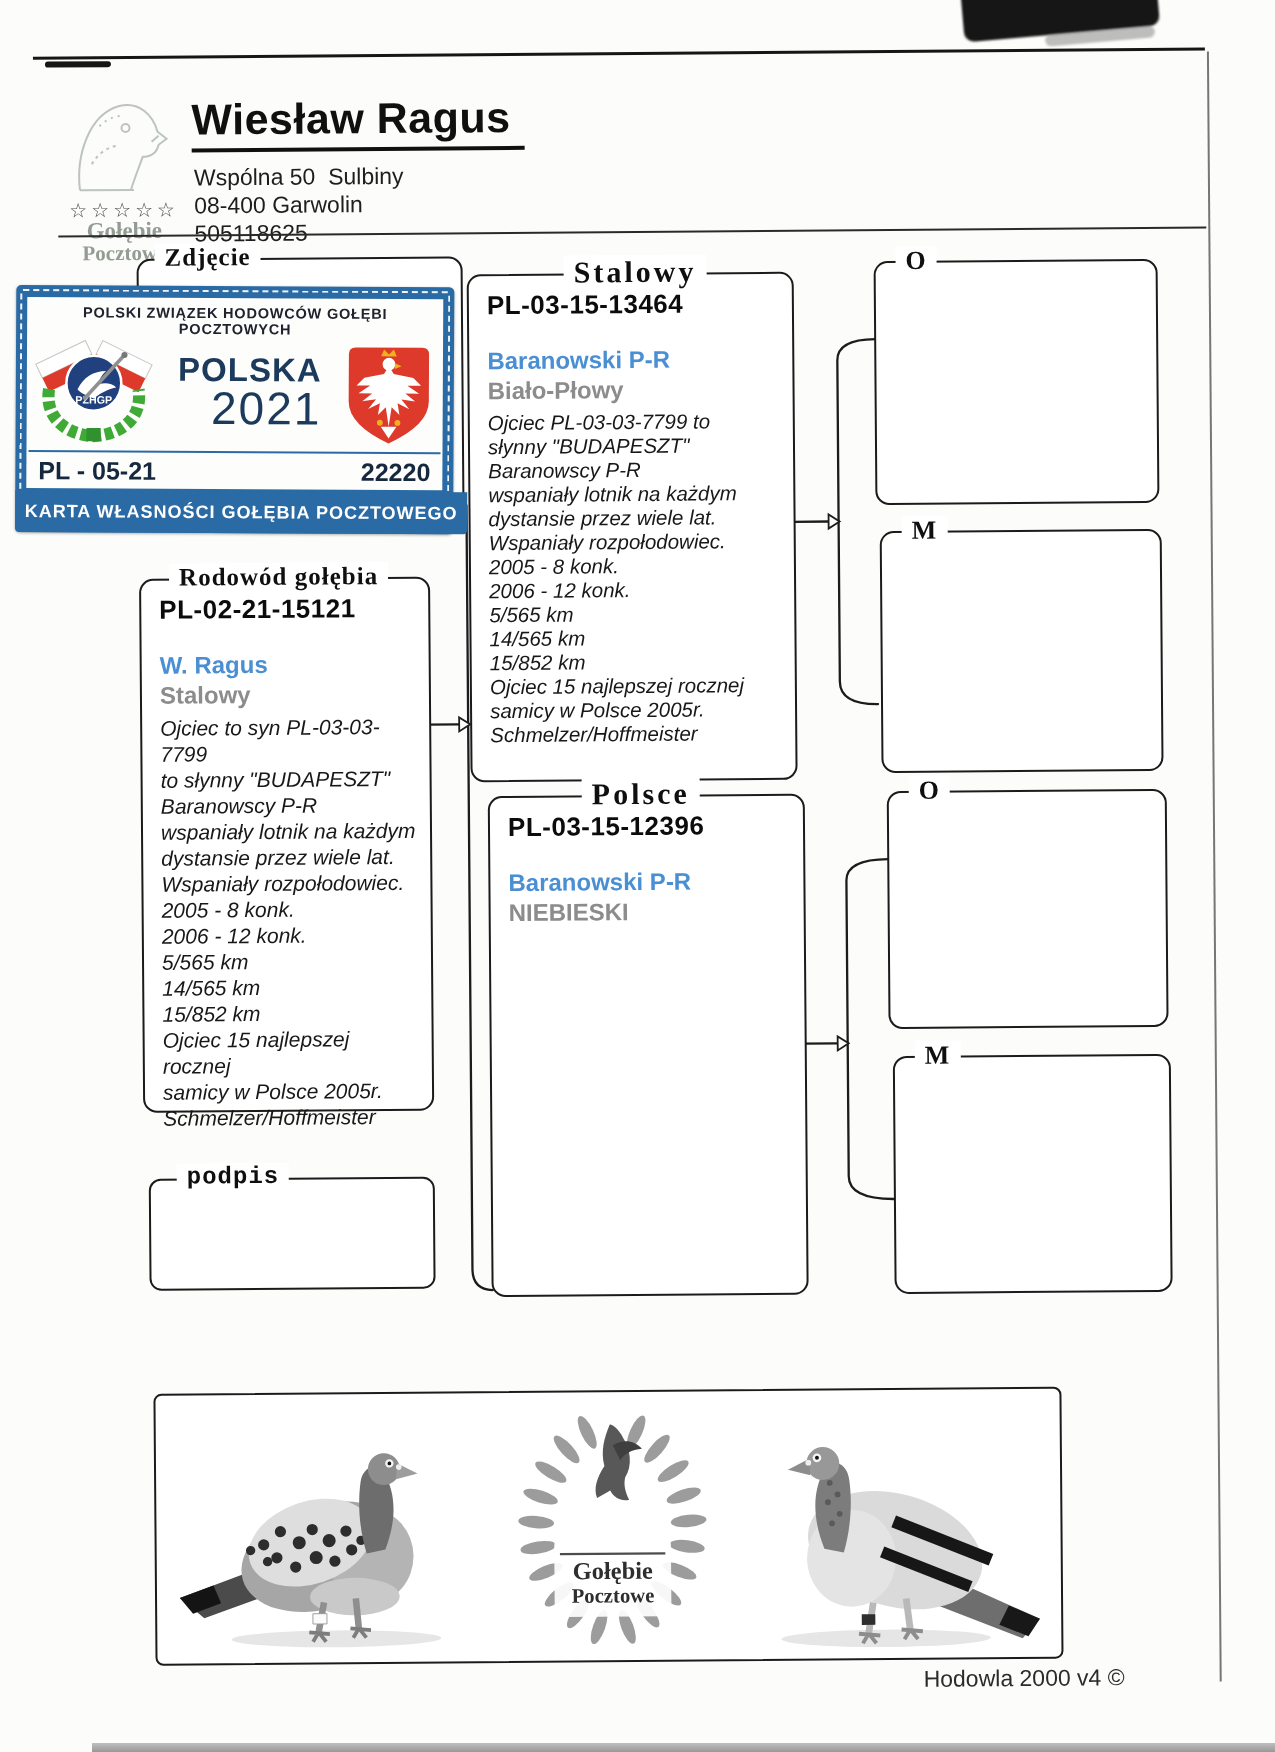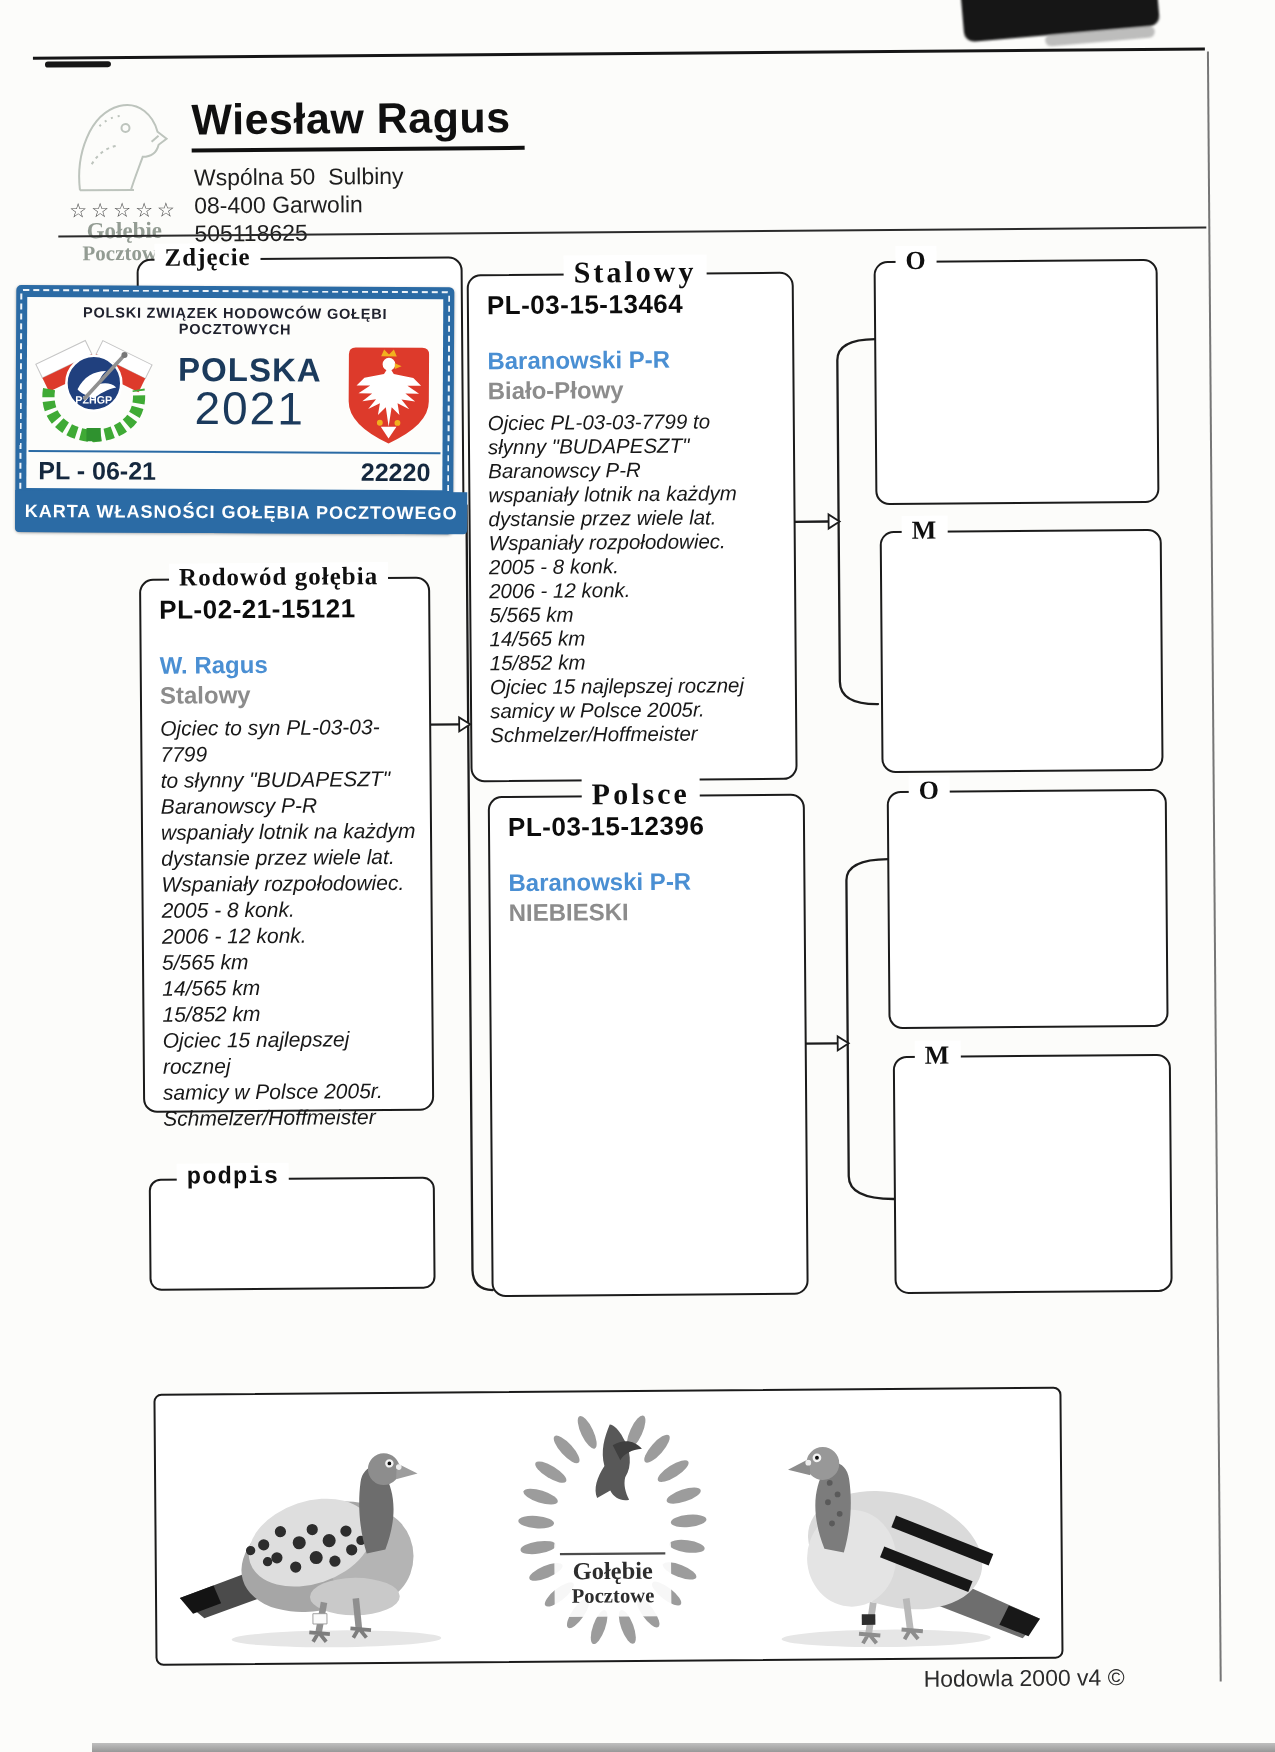--- a/index.html
+++ b/index.html
@@ -44,21 +44,21 @@
   .connectors{position:absolute;left:0;top:0;z-index:1;}
 
   
   .card{position:absolute;left:18px;top:283px;width:438px;height:247px;background:var(--card-blue,#2b6ba5);
         border-radius:5px;z-index:6;transform:rotate(0.75deg);box-shadow:0 1px 3px rgba(0,0,0,.35);}
   .card-dashed{position:absolute;inset:4px;border:2px dashed rgba(255,255,255,.92);border-radius:3px;}
   .card-white{position:absolute;left:11px;right:11px;top:12px;bottom:44px;background:#fdfdfb;
               display:flex;flex-direction:column;}
   .card-assoc{font-size:14.5px;letter-spacing:.8px;color:#20222e;text-align:center;margin-top:7px;font-weight:bold;}
   .card-row{flex:1;display:flex;align-items:center;justify-content:space-between;padding:2px 10px 0 6px;}
-  .card-year-wrap{text-align:center;color:var(--navy-text,#1b3a5c);margin-top:-6px;}
+  .card-year-wrap{text-align:right;color:var(--navy-text,#1b3a5c);margin-top:-6px;}
   .card-country{font-size:33px;font-weight:bold;letter-spacing:1px;line-height:32px;}
   .card-year{font-size:46px;font-weight:normal;letter-spacing:2px;line-height:44px;}
   .card-hr{height:2.5px;background:var(--card-blue,#2b6ba5);margin:0 2px;}
   .card-plrow{display:flex;justify-content:space-between;align-items:center;height:36px;
               font-size:25px;font-weight:bold;color:#15283e;padding:0 12px;}
   .card-band{position:absolute;left:0;right:-14px;bottom:0;height:42px;background:var(--card-blue,#2b6ba5);
              color:#fff;font-weight:bold;font-size:18px;letter-spacing:1px;display:flex;align-items:center;
              justify-content:center;border-radius:0 0 4px 4px;}
 
   
@@ -159,21 +159,21 @@
             <circle cx="45" cy="20" r="6.5" fill="#fff"></circle>
             <polygon points="37,12 40,5 45,10 50,5 53,12" fill="#f2b01e"></polygon>
             <polygon points="51,19 58,22 51,25" fill="#f2b01e"></polygon>
             <polygon points="37,84 53,84 45,96" fill="#fff"></polygon>
             <circle cx="36" cy="80" r="3" fill="#f2b01e"></circle>
             <circle cx="54" cy="80" r="3" fill="#f2b01e"></circle>
           </svg>
         </div>
         <div class="card-hr"></div>
         <div class="card-plrow">
-          <span>PL - 06-21</span>
+          <span>PL - 05-21</span>
           <span>22220</span>
         </div>
       </div>
       <div class="card-band">KARTA WŁASNOŚCI GOŁĘBIA POCZTOWEGO</div>
     </div>
 
     <div class="fbox" style="left:140px;top:575px;width:287px;height:530px;">
       <span class="flabel" style="left:28px;">Rodowód gołębia</span>
       <div class="boxpad">
         <div class="ring">PL-02-21-15121</div>

